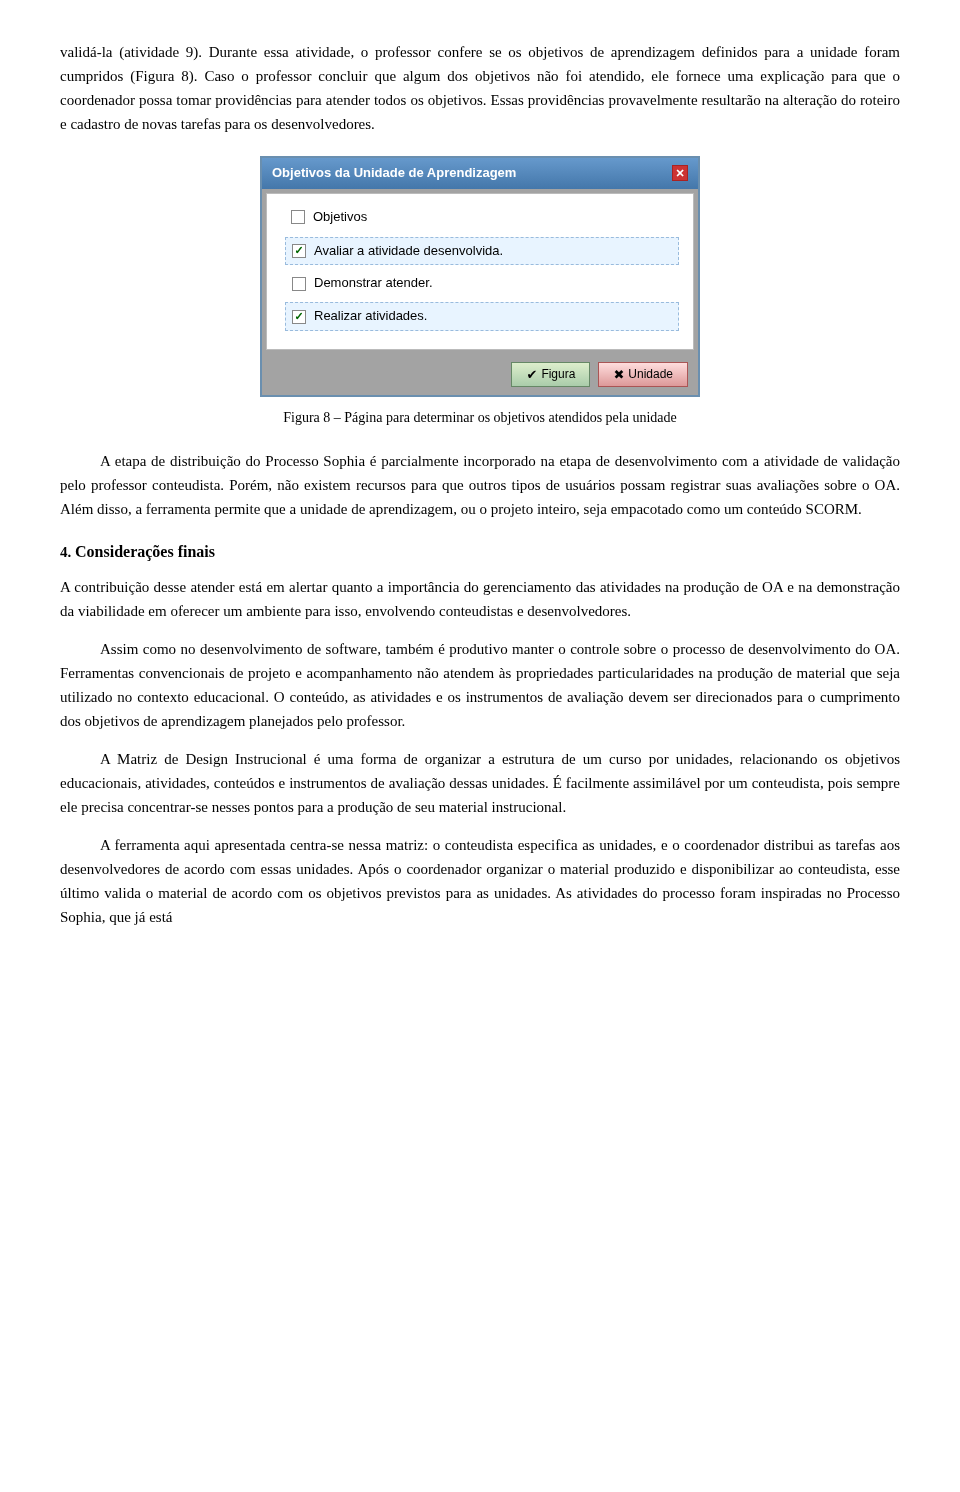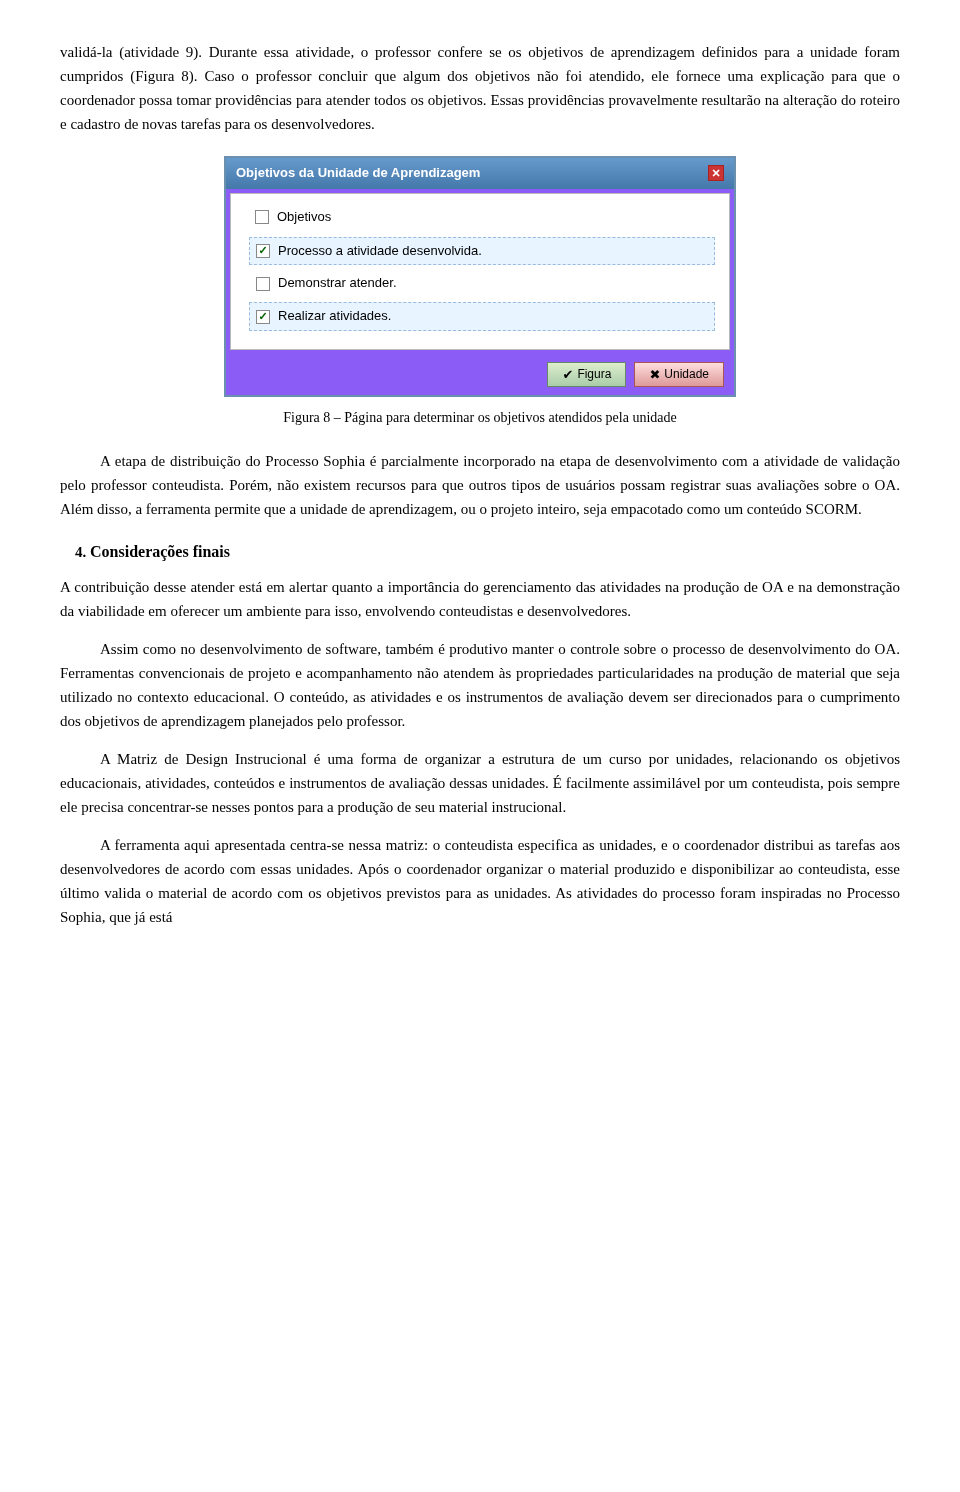--- a/index.html
+++ b/index.html
@@ -19,22 +19,22 @@
       text-indent: 40px;
     }
     .figure-container {
       display: flex;
       flex-direction: column;
       align-items: center;
       margin: 20px auto;
     }
     .dialog-window {
       border: 2px solid #6a8faf;
-      background: #8b5cf6;
-      width: 512px;
+      background: #a3a3a3;
+      width: 440px;
       font-family: Arial, sans-serif;
       font-size: 13px;
     }
     .dialog-titlebar {
       background: linear-gradient(to bottom, #6699cc, #4477aa);
       color: #fff;
       font-weight: bold;
       padding: 5px 10px;
       display: flex;
       justify-content: space-between;
@@ -123,21 +123,21 @@
     }
     .btn-icon {
       font-size: 13px;
     }
     .figure-caption {
       margin-top: 10px;
       text-align: center;
       font-size: 14px;
     }
     .section-heading {
-      margin: 18px 0 10px 15px;
+      margin: 18px 0 10px 0;
     }
     .section-heading .number {
       font-weight: bold;
     }
     .section-heading .title {
       font-weight: bold;
       font-size: 16px;
     }
   </style>
 </head>
@@ -155,21 +155,21 @@
     </div>
     <div class="dialog-body">
 
       <div class="dialog-list-header">
         <div class="checkbox"></div>
         <span>Objetivos</span>
       </div>
 
       <div class="dialog-item highlighted">
         <div class="checkbox checked"></div>
-        <span>Processo a atividade desenvolvida.</span>
+        <span>Avaliar a atividade desenvolvida.</span>
       </div>
 
 
       <div class="dialog-item">
         <div class="checkbox"></div>
         <span>Demonstrar atender.</span>
       </div>
 
       <div class="dialog-item highlighted">
         <div class="checkbox checked"></div>

